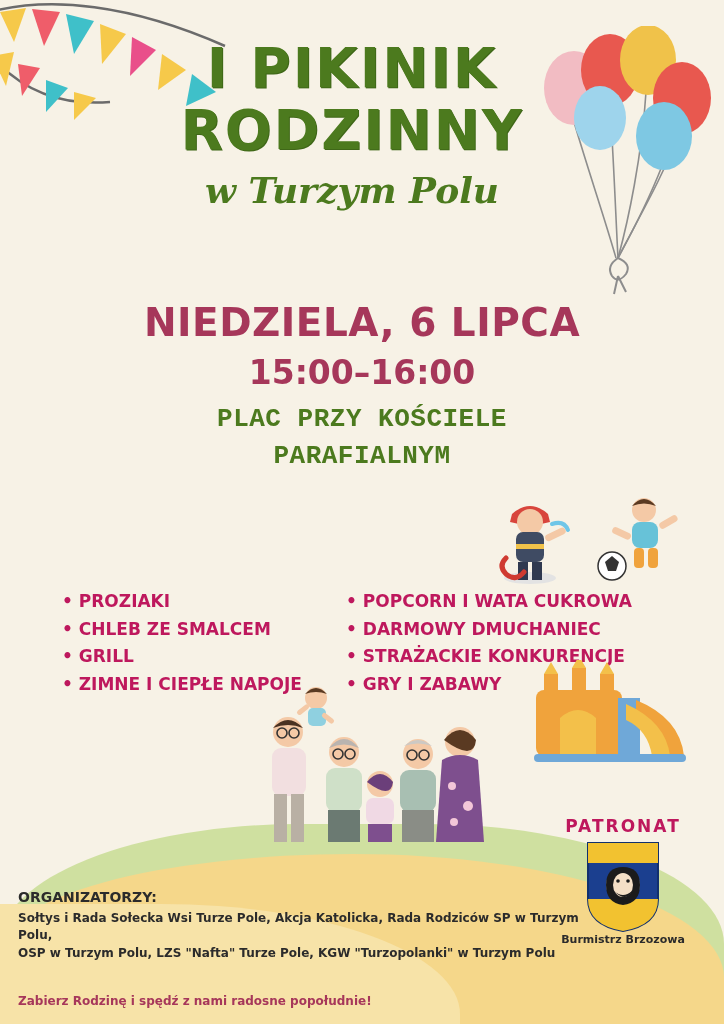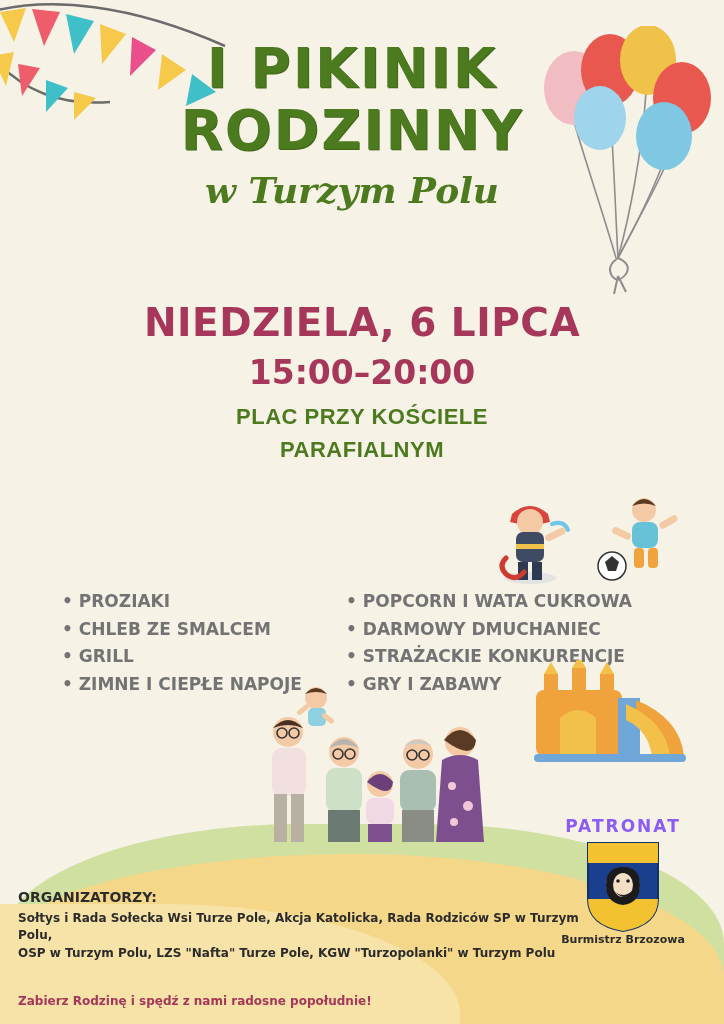--- a/index.html
+++ b/index.html
@@ -74,43 +74,43 @@
     letter-spacing: 0.5px;
   }
   .date-time {
     margin-top: 8px;
     font-family: "DejaVu Sans", sans-serif;
     font-weight: bold;
     font-size: 33px;
     color: #a6375a;
   }
   .place1, .place2 {
-    font-family: Liberation Sans, sans-serif;
-    font-weight: bold;
-    font-size: 22px;
+    font-family: Liberation Mono, monospace;
+    font-weight: bold;
+    font-size: 26px;
     color: #4c7a1e;
     letter-spacing: 0.5px;
   }
   .place1 { margin-top: 12px; }
   .place2 { margin-top: 7px; }
   
   .prog-title {
     position: absolute; left: 54px; top: 528px;
     font-family: "DejaVu Sans", sans-serif;
     font-weight: bold;
     font-size: 27px;
     color: #a6375a;
     letter-spacing: 2px;
   }
   .prog-col {
     position: absolute;
     font-family: "DejaVu Sans", sans-serif;
     font-weight: bold;
     font-size: 17px;
-    color: #737373;
+    color: #be185d;
     line-height: 1.62;
   }
   .prog-col.left  { left: 62px;  top: 588px; }
   .prog-col.right { left: 346px; top: 588px; }
   .prog-col li { list-style: none; white-space: nowrap; }
   .prog-col li::before { content: "• "; }
   
   .orgs {
     position: absolute; left: 18px; bottom: 62px; width: 580px;
   }
@@ -137,21 +137,21 @@
   }
   
   .patronat {
     position: absolute; right: 36px; bottom: 78px;
     width: 130px; text-align: center;
   }
   .patronat-label {
     font-family: "DejaVu Sans", sans-serif;
     font-weight: bold;
     font-size: 17px;
-    color: #8b5cf6;
+    color: #be185d;
     letter-spacing: 2px;
     margin-bottom: 5px;
   }
   .patronat-sub {
     font-family: "DejaVu Sans", sans-serif;
     font-weight: bold;
     font-size: 11px;
     color: #2b2b2b;
   }
   .crest { width: 74px; height: 92px; display: block; margin: 0 auto; }
@@ -210,21 +210,21 @@
   </svg>
 
   <div class="headline">
     <div class="title-line">I PIKINIK</div>
     <div class="title-line">RODZINNY</div>
     <div class="subtitle">w Turzym Polu</div>
   </div>
 
   <div class="dateblock">
     <div class="date-main">NIEDZIELA, 6 LIPCA</div>
-    <div class="date-time">15:00–20:00</div>
+    <div class="date-time">15:00–16:00</div>
     <div class="place1">PLAC PRZY KOŚCIELE</div>
     <div class="place2">PARAFIALNYM</div>
   </div>
 
 
   <ul class="prog-col left">
     <li>PROZIAKI</li>
     <li>CHLEB ZE SMALCEM</li>
     <li>GRILL</li>
     <li>ZIMNE I CIEPŁE NAPOJE</li>

